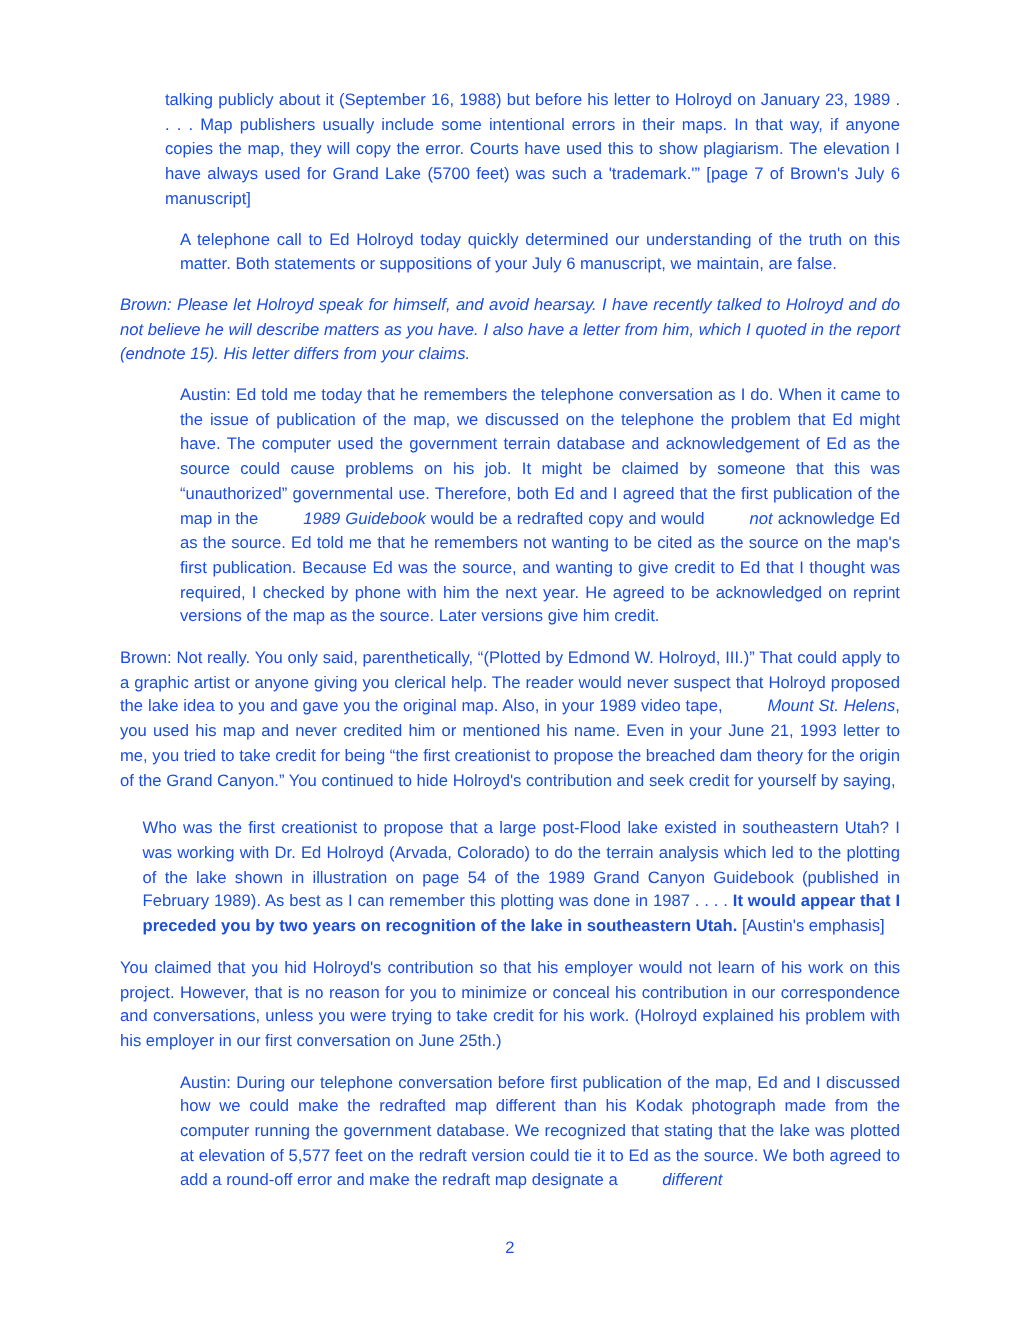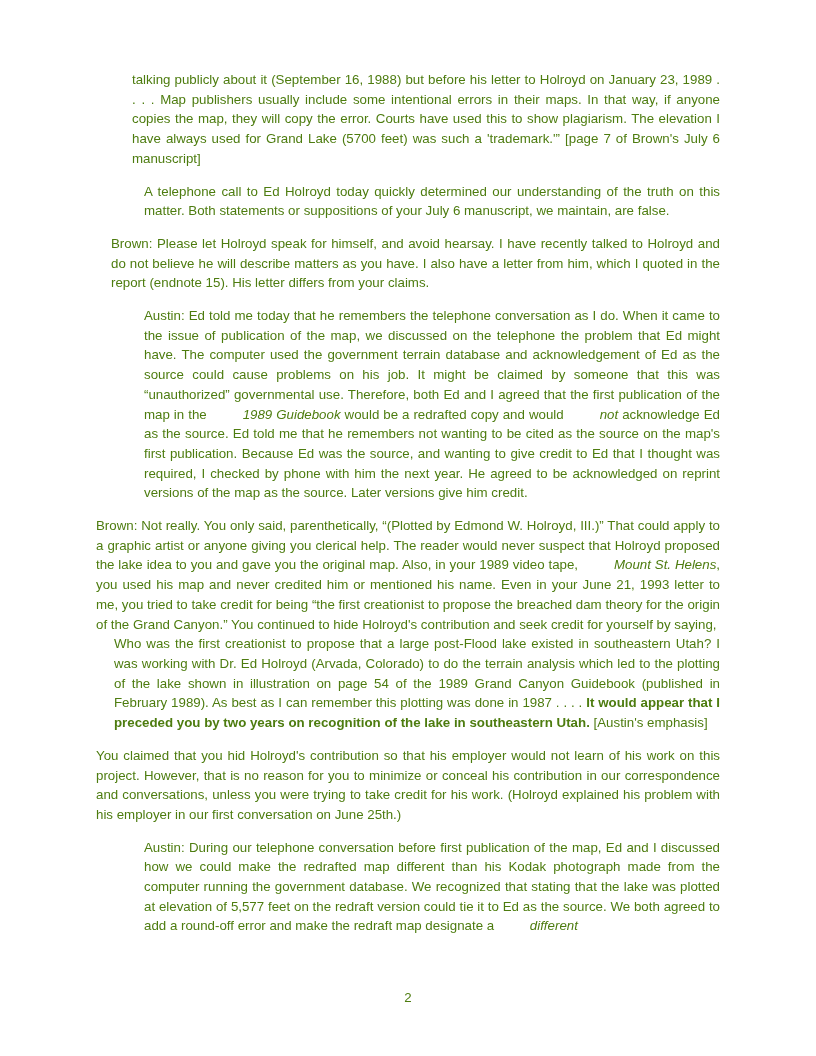--- a/index.html
+++ b/index.html
@@ -4,52 +4,52 @@
 <style>
   html, body { margin: 0; padding: 0; background: #ffffff; }
   .page {
     position: relative;
     width: 816px;
     height: 1056px;
     background: #ffffff;
     font-family: "Liberation Sans", sans-serif;
     font-size: 13.3px;
     line-height: 19.7px;
-    color: #4d7c0f;
+    color: #1d4ed8;
     overflow: hidden;
   }
   .content {
     position: absolute;
     left: 96px;
     top: 70px;
     width: 624px;
   }
   .para {
     text-align: justify;
   }
   .para + .para { margin-top: 13px; }
-  .para.no-gap { margin-top: 0; }
+  .para.no-gap { margin-top: 18px; }
   .it { font-style: italic; margin-left: 32px; }
   .bd { font-weight: bold; }
   .page-number {
     position: absolute;
     top: 988px;
     left: 0;
     width: 816px;
     text-align: center;
   }
 </style>
 </head>
 <body>
 
 <div class="page">
   <div class="content">
       <div class="para" style="margin-left: 36px;"><span>talking publicly about it (September 16, 1988) but before his letter to Holroyd on January 23, 1989 . . . . Map publishers usually include some intentional errors in their maps.  In that way, if anyone copies the map, they will copy the error.  Courts have used this to show plagiarism.  The elevation I have always used for Grand Lake (5700 feet) was such a 'trademark.'”  [page 7 of Brown's July 6 manuscript]</span></div>
       <div class="para" style="margin-left: 48px;"><span>A telephone call to Ed Holroyd today quickly determined our understanding of the truth on this matter. Both statements or suppositions of your July 6 manuscript, we maintain, are false.</span></div>
-      <div class="para" style="margin-left: 15px;"><span>Brown: Please let Holroyd speak for himself, and avoid hearsay.  I have recently talked to Holroyd and do not believe he will describe matters as you have.  I also have a letter from him, which I quoted in the report (endnote 15).  His letter differs from your claims.</span></div>
+      <div class="para" style="margin-left: 0px; font-style: italic;"><span>Brown: Please let Holroyd speak for himself, and avoid hearsay.  I have recently talked to Holroyd and do not believe he will describe matters as you have.  I also have a letter from him, which I quoted in the report (endnote 15).  His letter differs from your claims.</span></div>
       <div class="para" style="margin-left: 48px;"><span>Austin:  Ed told me today that he remembers the telephone conversation as I do.  When it came to the issue of publication of the map, we discussed on the telephone the problem that Ed might have.  The computer used the government terrain database and acknowledgement of Ed as the source could cause problems on his job.  It might be claimed by someone that this was “unauthorized” governmental use. Therefore, both Ed and I agreed that the first publication of the map in the </span><span class="it">1989 Guidebook</span><span> would be a redrafted copy and would </span><span class="it">not</span><span> acknowledge Ed as the source.  Ed told me that he remembers not wanting to be cited as the source on the map's first publication.  Because Ed was the source, and wanting to give credit to Ed that I thought was required, I checked by phone with him the next year.  He agreed to be acknowledged on reprint versions of the map as the source.  Later versions give him credit.</span></div>
       <div class="para" style="margin-left: 0px;"><span>Brown:  Not really.  You only said, parenthetically, “(Plotted by Edmond W. Holroyd, III.)”  That could apply to a graphic artist or anyone giving you clerical help.  The reader would never suspect that Holroyd proposed the lake idea to you and gave you the original map.  Also, in your 1989 video tape, </span><span class="it">Mount St. Helens</span><span>, you used his map and never credited him or mentioned his name.  Even in your June 21, 1993 letter to me, you tried to take credit for being “the first creationist to propose the breached dam theory for the origin of the Grand Canyon.”  You continued to hide Holroyd's contribution and seek credit for yourself by saying,</span></div>
       <div class="para no-gap" style="margin-left: 18px;"><span>Who was the first creationist to propose that a large post-Flood lake existed in southeastern Utah?  I was working with Dr. Ed Holroyd (Arvada, Colorado) to do the terrain analysis which led to the plotting of the lake shown in illustration on page 54 of the 1989 Grand Canyon Guidebook (published in February 1989).  As best as I can remember this plotting was done in 1987 . . . . </span><span class="bd">It would appear that I preceded you by two years on recognition of the lake in southeastern Utah.</span><span>  [Austin's emphasis]</span></div>
       <div class="para" style="margin-left: 0px;"><span>You claimed that you hid Holroyd's contribution so that his employer would not learn of his work on this project.  However, that is no reason for you to minimize or conceal his contribution in our correspondence and conversations, unless you were trying to take credit for his work.  (Holroyd explained his problem with his employer in our first conversation on June 25th.)</span></div>
       <div class="para" style="margin-left: 48px;"><span>Austin:  During our telephone conversation before first publication of the map, Ed and I discussed how we could make the redrafted map different than his Kodak photograph made from the computer running the government database.  We recognized that stating that the lake was plotted at elevation of 5,577 feet on the redraft version could tie it to Ed as the source.  We both agreed to add a round-off error and make the redraft map designate a </span><span class="it">different</span></div>
     </div>
   <div class="page-number">2</div>
 </div>
 
 </body></html>

